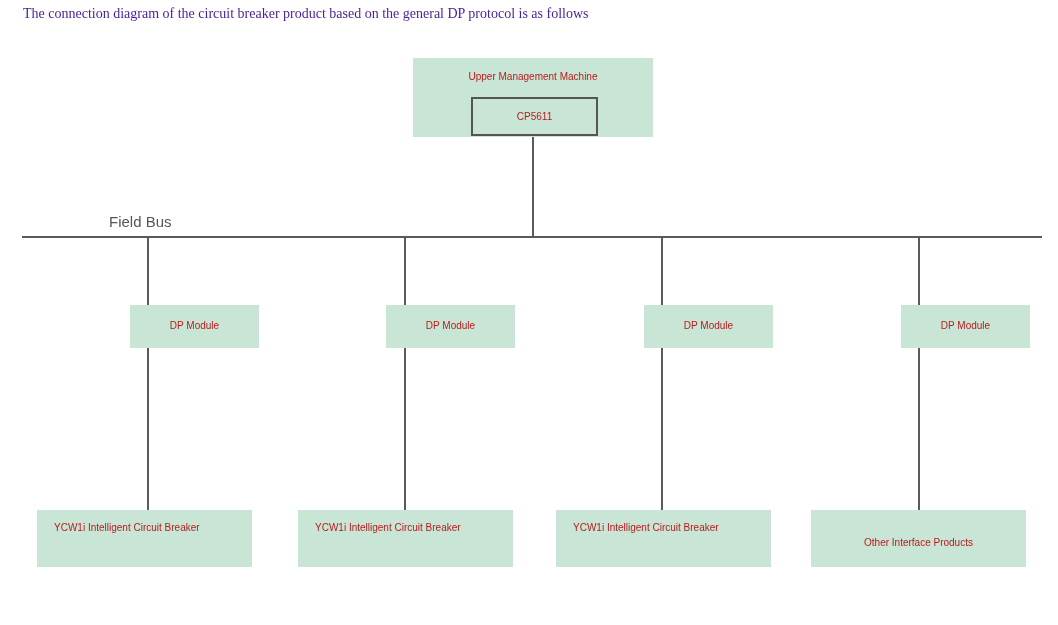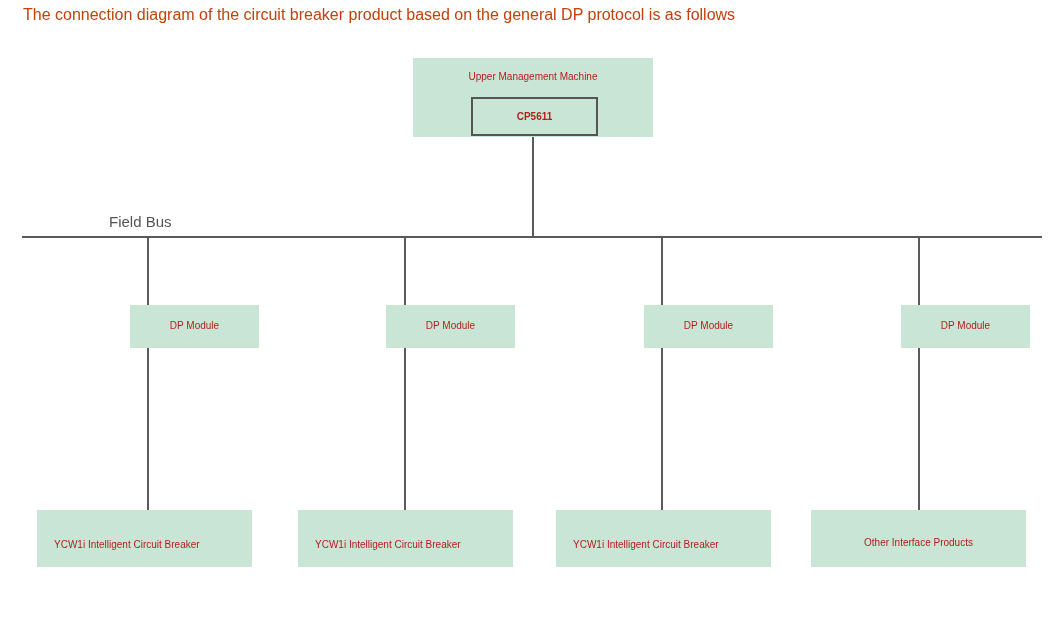--- a/index.html
+++ b/index.html
@@ -1,27 +1,27 @@
 <!DOCTYPE html>
 <html><head>
   <meta charset="utf-8">
   <style>
     html, body { margin: 0; padding: 0; background: #ffffff; }
     body { width: 1058px; height: 625px; position: relative; overflow: hidden;
            font-family: "Liberation Sans", sans-serif; color: #4a4a4a; }
-    .title { position: absolute; left: 23px; top: 6px; font-size: 16px; color: #c2410c; white-space: nowrap; }
+    .title { position: absolute; left: 23px; top: 6px; font-size: 14px; color: #4c1d95; white-space: nowrap; font-family: Liberation Serif, serif; }
     .box { position: absolute; background: #c8e5d5; color: #b91c1c; font-size: 10px; box-sizing: border-box; }
     .line { position: absolute; background: #5a5a5a; }
     .upper { left: 413px; top: 58px; width: 240px; height: 79px; }
     .upper-label { position: absolute; left: 0; right: 0; top: 13px; text-align: center; }
     .cp { position: absolute; left: 58px; top: 39px; width: 127px; height: 39px; border: 2px solid #555;
-          box-sizing: border-box; text-align: center; line-height: 35px; background: #c8e5d5; font-weight: bold; }
+          box-sizing: border-box; text-align: center; line-height: 35px; background: #c8e5d5; }
     .bus-label { position: absolute; left: 109px; top: 213px; font-size: 15px; color: #555; }
     .dp { width: 129px; height: 43px; top: 305px; text-align: center; line-height: 42px; margin-left: 46px; }
-    .leaf { top: 510px; width: 215px; height: 57px; padding: 24px 10px 0 17px; line-height: 22px; }
+    .leaf { top: 510px; width: 215px; height: 57px; padding: 7px 10px 0 17px; line-height: 22px; }
     .leaf.center { padding: 2px; text-align: center; line-height: 62px; }
   </style>
 </head>
 <body>
 
 <div class="title">The connection diagram of the circuit breaker product based on the general DP protocol is as follows</div>
 
 <div class="box upper">
   <div class="upper-label">Upper Management Machine</div>
   <div class="cp">CP5611</div>

